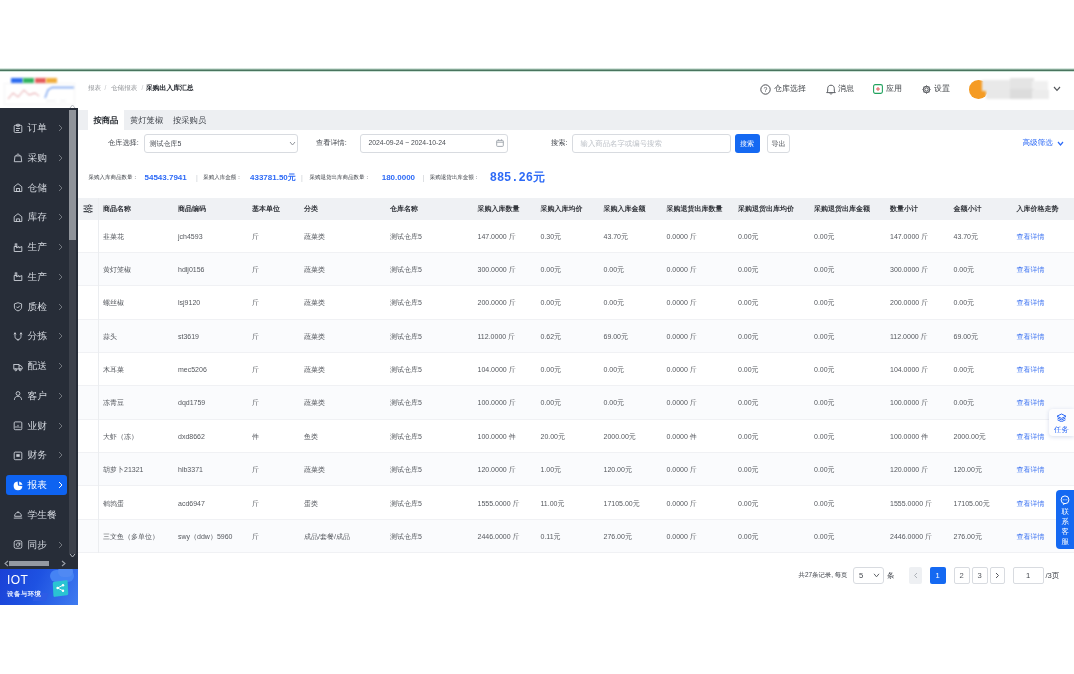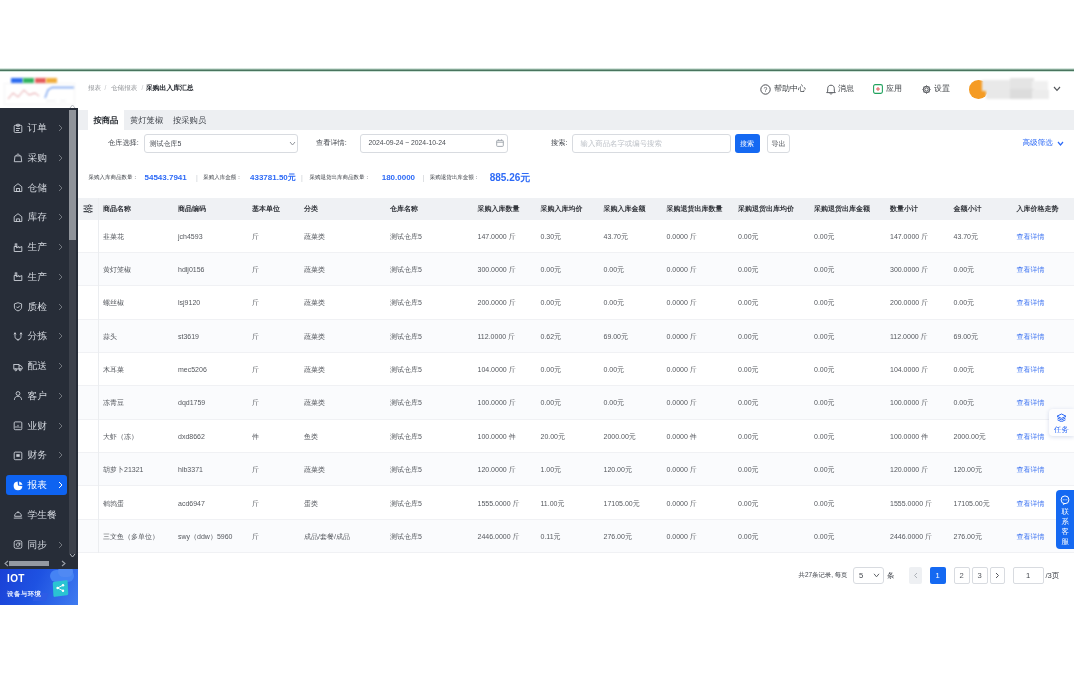--- a/index.html
+++ b/index.html
@@ -13,21 +13,21 @@
 <div class="abs" style="left:0;top:69.5px;width:1074px;height:38.5px;background:#fff;"></div>
 <div class="t" style="left:88px;top:83.2px;font-size:6.6px;line-height:10.6px;color:#8f9296;font-weight:400;">报表</div>
 <div class="t" style="left:104.5px;top:83.2px;font-size:6.6px;line-height:10.6px;color:#c4c6c9;font-weight:400;">/</div>
 <div class="t" style="left:111px;top:83.2px;font-size:6.6px;line-height:10.6px;color:#8f9296;font-weight:400;">仓储报表</div>
 <div class="t" style="left:141.5px;top:83.2px;font-size:6.6px;line-height:10.6px;color:#c4c6c9;font-weight:400;">/</div>
 <div class="t" style="left:146px;top:83.1px;font-size:6.8px;line-height:10.8px;color:#23272e;font-weight:600;">采购出入库汇总</div>
 <svg class="abs" style="left:760px;top:83.5px;" width="11" height="11" viewBox="0 0 11 11">
     <circle cx="5.5" cy="5.5" r="4.7" fill="none" stroke="#4a4d52" stroke-width="1"></circle>
     <text x="5.5" y="8" font-size="7" text-anchor="middle" fill="#4a4d52" font-family="Liberation Sans">?</text>
   </svg>
-<div class="t" style="left:774px;top:83.0px;font-size:8px;line-height:12px;color:#3f4347;font-weight:400;">帮助中心</div>
+<div class="t" style="left:774px;top:83.0px;font-size:8px;line-height:12px;color:#3f4347;font-weight:400;">仓库选择</div>
 <svg class="abs" style="left:826px;top:83.5px;" width="10" height="11" viewBox="0 0 10 11">
     <path d="M5 1.2 C7.3 1.2 8.3 2.8 8.3 4.6 L8.3 7.2 L9.3 8.6 L0.7 8.6 L1.7 7.2 L1.7 4.6 C1.7 2.8 2.7 1.2 5 1.2 Z" fill="none" stroke="#4a4d52" stroke-width="0.9"></path>
     <path d="M3.8 9.3 A1.3 1.3 0 0 0 6.2 9.3" fill="none" stroke="#4a4d52" stroke-width="0.9"></path>
   </svg>
 <div class="t" style="left:838px;top:83.0px;font-size:8px;line-height:12px;color:#3f4347;font-weight:400;">消息</div>
 <svg class="abs" style="left:873px;top:84.0px;" width="10" height="10" viewBox="0 0 10 10">
     <rect x="0.6" y="0.6" width="8.8" height="8.8" rx="1.6" fill="none" stroke="#23a35f" stroke-width="1.1"></rect>
     <path d="M5 3 L5 7 M3 5 L7 5" stroke="#e05a5a" stroke-width="1"></path>
   </svg>
 <div class="t" style="left:886px;top:83.0px;font-size:8px;line-height:12px;color:#3f4347;font-weight:400;">应用</div>
@@ -237,21 +237,21 @@
     <div style="position:absolute;left:50px;top:1px;width:24px;height:12px;background:#4583f4;border-radius:6px;"></div>
     <div style="position:absolute;left:58px;top:-3px;width:15px;height:11px;background:#5089f3;border-radius:6px;"></div>
     <div style="position:absolute;left:34px;top:24px;width:13px;height:8px;background:#2d5ce6;transform:skewX(-18deg);"></div>
     <div style="position:absolute;left:53px;top:12px;width:15px;height:14.5px;background:#2ac3d2;transform:rotate(-8deg) skewX(-5deg);border-radius:1.5px;"></div>
     <svg style="position:absolute;left:55px;top:14px;" width="11" height="10" viewBox="0 0 11 10">
       <circle cx="8" cy="2.2" r="1.2" fill="#fff"></circle>
       <circle cx="2.6" cy="5" r="1.2" fill="#fff"></circle>
       <circle cx="8" cy="7.8" r="1.2" fill="#fff"></circle>
       <path d="M8 2.2 L2.6 5 L8 7.8" stroke="#fff" stroke-width="0.9" fill="none"></path>
     </svg>
-    <div style="position:absolute;left:7px;top:4px;font-size:10px;font-weight:700;color:#fff;letter-spacing:0.4px;">IOT</div>
+    <div style="position:absolute;left:7px;top:4px;font-size:12px;font-weight:400;color:#fff;letter-spacing:0.4px;">IOT</div>
     <div style="position:absolute;left:7px;top:21.5px;font-size:6.4px;font-weight:600;color:#e8efff;letter-spacing:0.5px;">设备与环境</div>
   </div>
 <div class="abs" style="left:78px;top:110px;width:996px;height:19.5px;background:#edeff2;"></div>
 <div class="abs" style="left:88px;top:110px;width:35.5px;height:19.5px;background:#fff;"></div>
 <div class="t" style="left:93.5px;top:113.5px;font-size:8.3px;line-height:12.3px;color:#1f2329;font-weight:600;">按商品</div>
 <div class="t" style="left:130px;top:113.5px;font-size:8.3px;line-height:12.3px;color:#41454c;font-weight:400;">黄灯笼椒</div>
 <div class="t" style="left:173px;top:113.5px;font-size:8.3px;line-height:12.3px;color:#41454c;font-weight:400;">按采购员</div>
 <div class="t" style="left:108px;top:137.4px;font-size:7.2px;line-height:11.2px;color:#42464d;font-weight:400;">仓库选择:</div>
 <div class="abs" style="left:144px;top:134px;width:154px;height:18.5px;border:1px solid #d8dbe0;border-radius:3px;background:#fff;"></div>
 <div class="t" style="left:149.5px;top:137.9px;font-size:7px;line-height:11px;color:#42464d;font-weight:400;">测试仓库5</div>
@@ -279,21 +279,21 @@
 <div class="t" style="left:88.4px;top:172.8px;font-size:5.5px;line-height:9.5px;color:#3f4349;font-weight:400;">采购入库商品数量：</div>
 <div class="t" style="left:144.5px;top:171.5px;font-size:8px;line-height:12px;color:#2d6af6;font-weight:700;">54543.7941</div>
 <div class="t" style="left:196px;top:172.0px;font-size:7px;line-height:11px;color:#c9ccd1;font-weight:400;">|</div>
 <div class="t" style="left:203.3px;top:172.8px;font-size:5.5px;line-height:9.5px;color:#3f4349;font-weight:400;">采购入库金额：</div>
 <div class="t" style="left:250px;top:171.5px;font-size:8px;line-height:12px;color:#2d6af6;font-weight:700;">433781.50元</div>
 <div class="t" style="left:301px;top:172.0px;font-size:7px;line-height:11px;color:#c9ccd1;font-weight:400;">|</div>
 <div class="t" style="left:309.4px;top:172.8px;font-size:5.5px;line-height:9.5px;color:#3f4349;font-weight:400;">采购退货出库商品数量：</div>
 <div class="t" style="left:381.7px;top:171.5px;font-size:8px;line-height:12px;color:#2d6af6;font-weight:700;">180.0000</div>
 <div class="t" style="left:422.5px;top:172.0px;font-size:7px;line-height:11px;color:#c9ccd1;font-weight:400;">|</div>
 <div class="t" style="left:429.8px;top:172.8px;font-size:5.5px;line-height:9.5px;color:#3f4349;font-weight:400;">采购退货出库金额：</div>
-<div class="t" style="left:489.7px;top:171.5px;font-size:10px;line-height:12px;color:#2d6af6;font-weight:700;">885.26元</div>
+<div class="t" style="left:489.7px;top:171.5px;font-size:12px;line-height:12px;color:#2d6af6;font-weight:700;font-family:Liberation Mono, monospace;">885.26元</div>
 <div class="abs" style="left:78px;top:198.0px;width:996px;height:21.5px;background:#eff1f4;"></div>
 <div class="abs" style="left:98px;top:198px;width:1px;height:355px;background:#ebedf0;z-index:5;"></div>
 <svg class="abs" style="left:83px;top:204.2px;" width="10" height="9" viewBox="0 0 10 9">
     <path d="M0.5 2 L9.5 2 M0.5 4.8 L9.5 4.8 M0.5 7.6 L9.5 7.6" stroke="#3f434a" stroke-width="1.1" fill="none"></path>
     <circle cx="6.5" cy="2" r="1.2" fill="#eff1f4" stroke="#3f434a" stroke-width="0.9"></circle>
     <circle cx="3.5" cy="4.8" r="1.2" fill="#eff1f4" stroke="#3f434a" stroke-width="0.9"></circle>
     <circle cx="6.5" cy="7.6" r="1.2" fill="#eff1f4" stroke="#3f434a" stroke-width="0.9"></circle>
   </svg>
 <div class="t" style="left:103px;top:203.2px;font-size:7px;line-height:11px;color:#33363c;font-weight:700;">商品名称</div>
 <div class="t" style="left:178px;top:203.2px;font-size:7px;line-height:11px;color:#33363c;font-weight:700;">商品编码</div>

